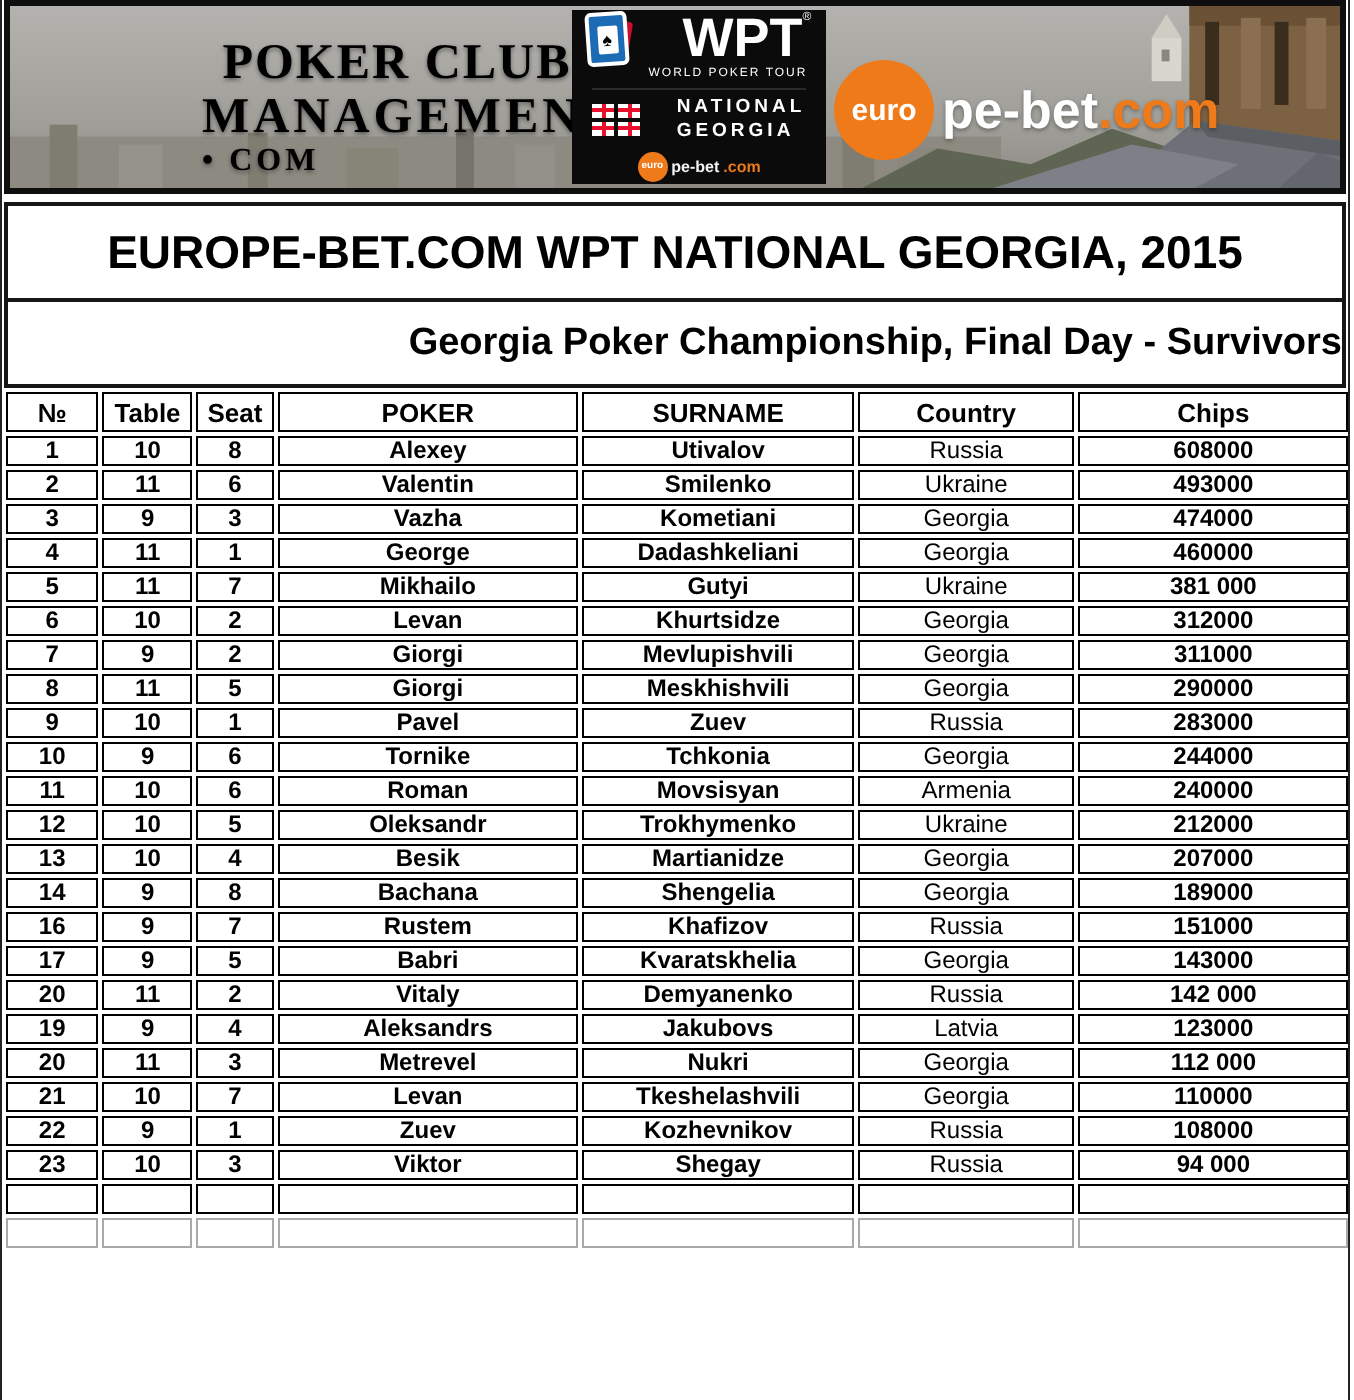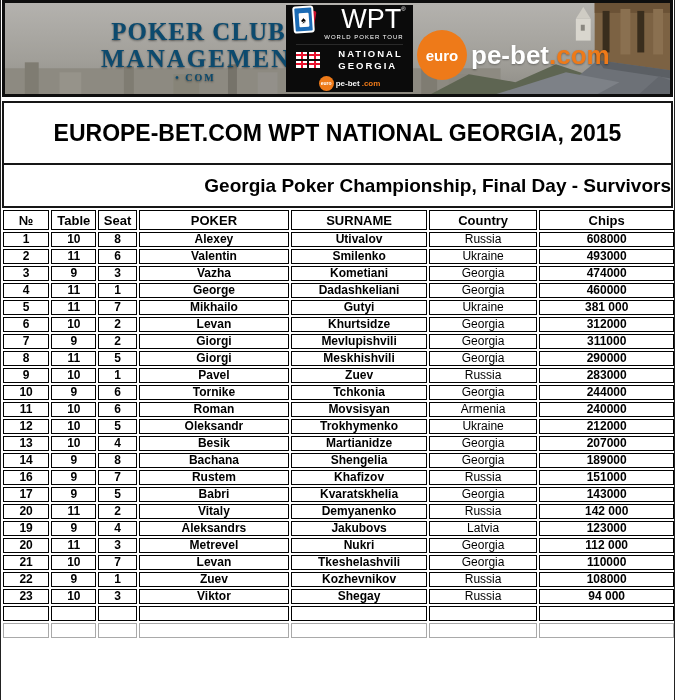--- a/index.html
+++ b/index.html
@@ -13,38 +13,38 @@
     box-sizing:border-box;position:relative;
   }
   
   .banner{
     margin:0 1px;height:97px;border:3px solid #0e0e0e;box-sizing:border-box;
     position:relative;overflow:hidden;background:#a3a19b;
   }
   .banner svg.scene{position:absolute;inset:0;width:100%;height:100%;}
   .pcm{
     position:absolute;left:96px;top:16px;width:195px;text-align:center;
-    color:#0c4a6e;font-family:"Liberation Serif","DejaVu Serif",serif;font-weight:bold;
+    color:#000000;font-family:"Liberation Serif","DejaVu Serif",serif;font-weight:bold;
     text-shadow:0 1px 2px rgba(0,0,0,.45);line-height:1;
   }
   .pcm .l1{font-size:25px;letter-spacing:1px;}
   .pcm .l2{font-size:25px;letter-spacing:2px;margin-top:2px;}
-  .pcm .l3{font-size:10px;letter-spacing:2px;text-align:center;margin-top:2px;padding-right:6px;}
+  .pcm .l3{font-size:16px;letter-spacing:2px;text-align:left;margin-top:2px;padding-right:6px;}
   .wptbox{
     position:absolute;left:281px;top:2px;width:127px;height:87px;background:#0b0b0b;
     color:#fff;display:flex;flex-direction:column;align-items:center;justify-content:center;
     gap:4px;box-sizing:border-box;padding:3px 4px;
   }
   .wpt-top{display:flex;align-items:flex-start;gap:5px;}
   .cards{position:relative;width:24px;height:26px;flex:0 0 auto;}
   .card-red{position:absolute;left:8px;top:4px;width:14px;height:20px;background:#c8102e;border-radius:2px;transform:rotate(10deg);}
   .card-blue{position:absolute;left:0;top:0;width:17px;height:23px;background:#1b6bb5;border:2px solid #fff;border-radius:3px;transform:rotate(-4deg);display:flex;align-items:center;justify-content:center;}
   .card-inner{width:10px;height:14px;background:#fff;border-radius:1px;font-size:9px;line-height:14px;text-align:center;color:#000;}
   .wpt-word{line-height:1;}
-  .wpt-acronym{font-size:27px;font-weight:normal;letter-spacing:0;margin-left:19px;}
+  .wpt-acronym{font-size:27px;font-weight:bold;letter-spacing:0;margin-left:19px;}
   .wpt-reg{font-size:6px;vertical-align:top;}
   .wpt-tag{font-size:6px;letter-spacing:1px;margin-top:1px;text-align:center;}
   .wpt-mid{display:flex;align-items:center;gap:18px;border-top:1px solid #2a2a2a;padding-top:3px;}
   .flaggrid{display:grid;grid-template-columns:11px 11px;grid-auto-rows:7px;gap:2px;}
   .flag{width:11px;height:7px;background:#fff;position:relative;}
   .flag:before{content:"";position:absolute;left:4.5px;top:0;width:2px;height:7px;background:#e8112d;}
   .flag:after{content:"";position:absolute;left:0;top:2.5px;width:11px;height:2px;background:#e8112d;}
   .natgeo{font-size:9.5px;font-weight:bold;letter-spacing:2px;line-height:1.2;}
   .wpt-sponsor{display:flex;align-items:center;gap:2px;margin-top:1px;}
   .mini-circle{width:15px;height:15px;border-radius:50%;background:#ee7a19;color:#fff;font-size:5px;display:flex;align-items:center;justify-content:center;font-weight:bold;}
@@ -56,21 +56,21 @@
   }
   .ebet .circle{
     width:50px;height:50px;border-radius:50%;background:#ee7a19;color:#fff;
     display:flex;align-items:center;justify-content:center;font-size:15px;font-weight:bold;
     text-shadow:none;flex:0 0 auto;
   }
   .ebet .rest{font-size:26px;font-weight:bold;color:#fff;margin-left:4px;letter-spacing:0;}
   .ebet .tld{font-size:26px;font-weight:bold;color:#ee7a19;}
   
   .titlebox{
-    margin:4px 1px 0 1px;border:2px solid #161616;height:64px;box-sizing:border-box;
+    margin:4px 1px 0 1px;border:2px solid #161616;height:50px;box-sizing:border-box;
     display:flex;align-items:center;justify-content:center;
   }
   .titlebox h1{margin:0;font-size:23px;font-weight:bold;letter-spacing:0;}
   .subtitlebox{
     margin:0 1px;border:2px solid #161616;border-top:0;height:43px;box-sizing:border-box;
     display:flex;align-items:center;justify-content:flex-end;
   }
   .subtitlebox h2{margin:0;font-size:19px;font-weight:bold;}
   .startrow{
     margin:0 0 0 0;border-bottom:2px solid #161616;height:20px;box-sizing:border-box;

